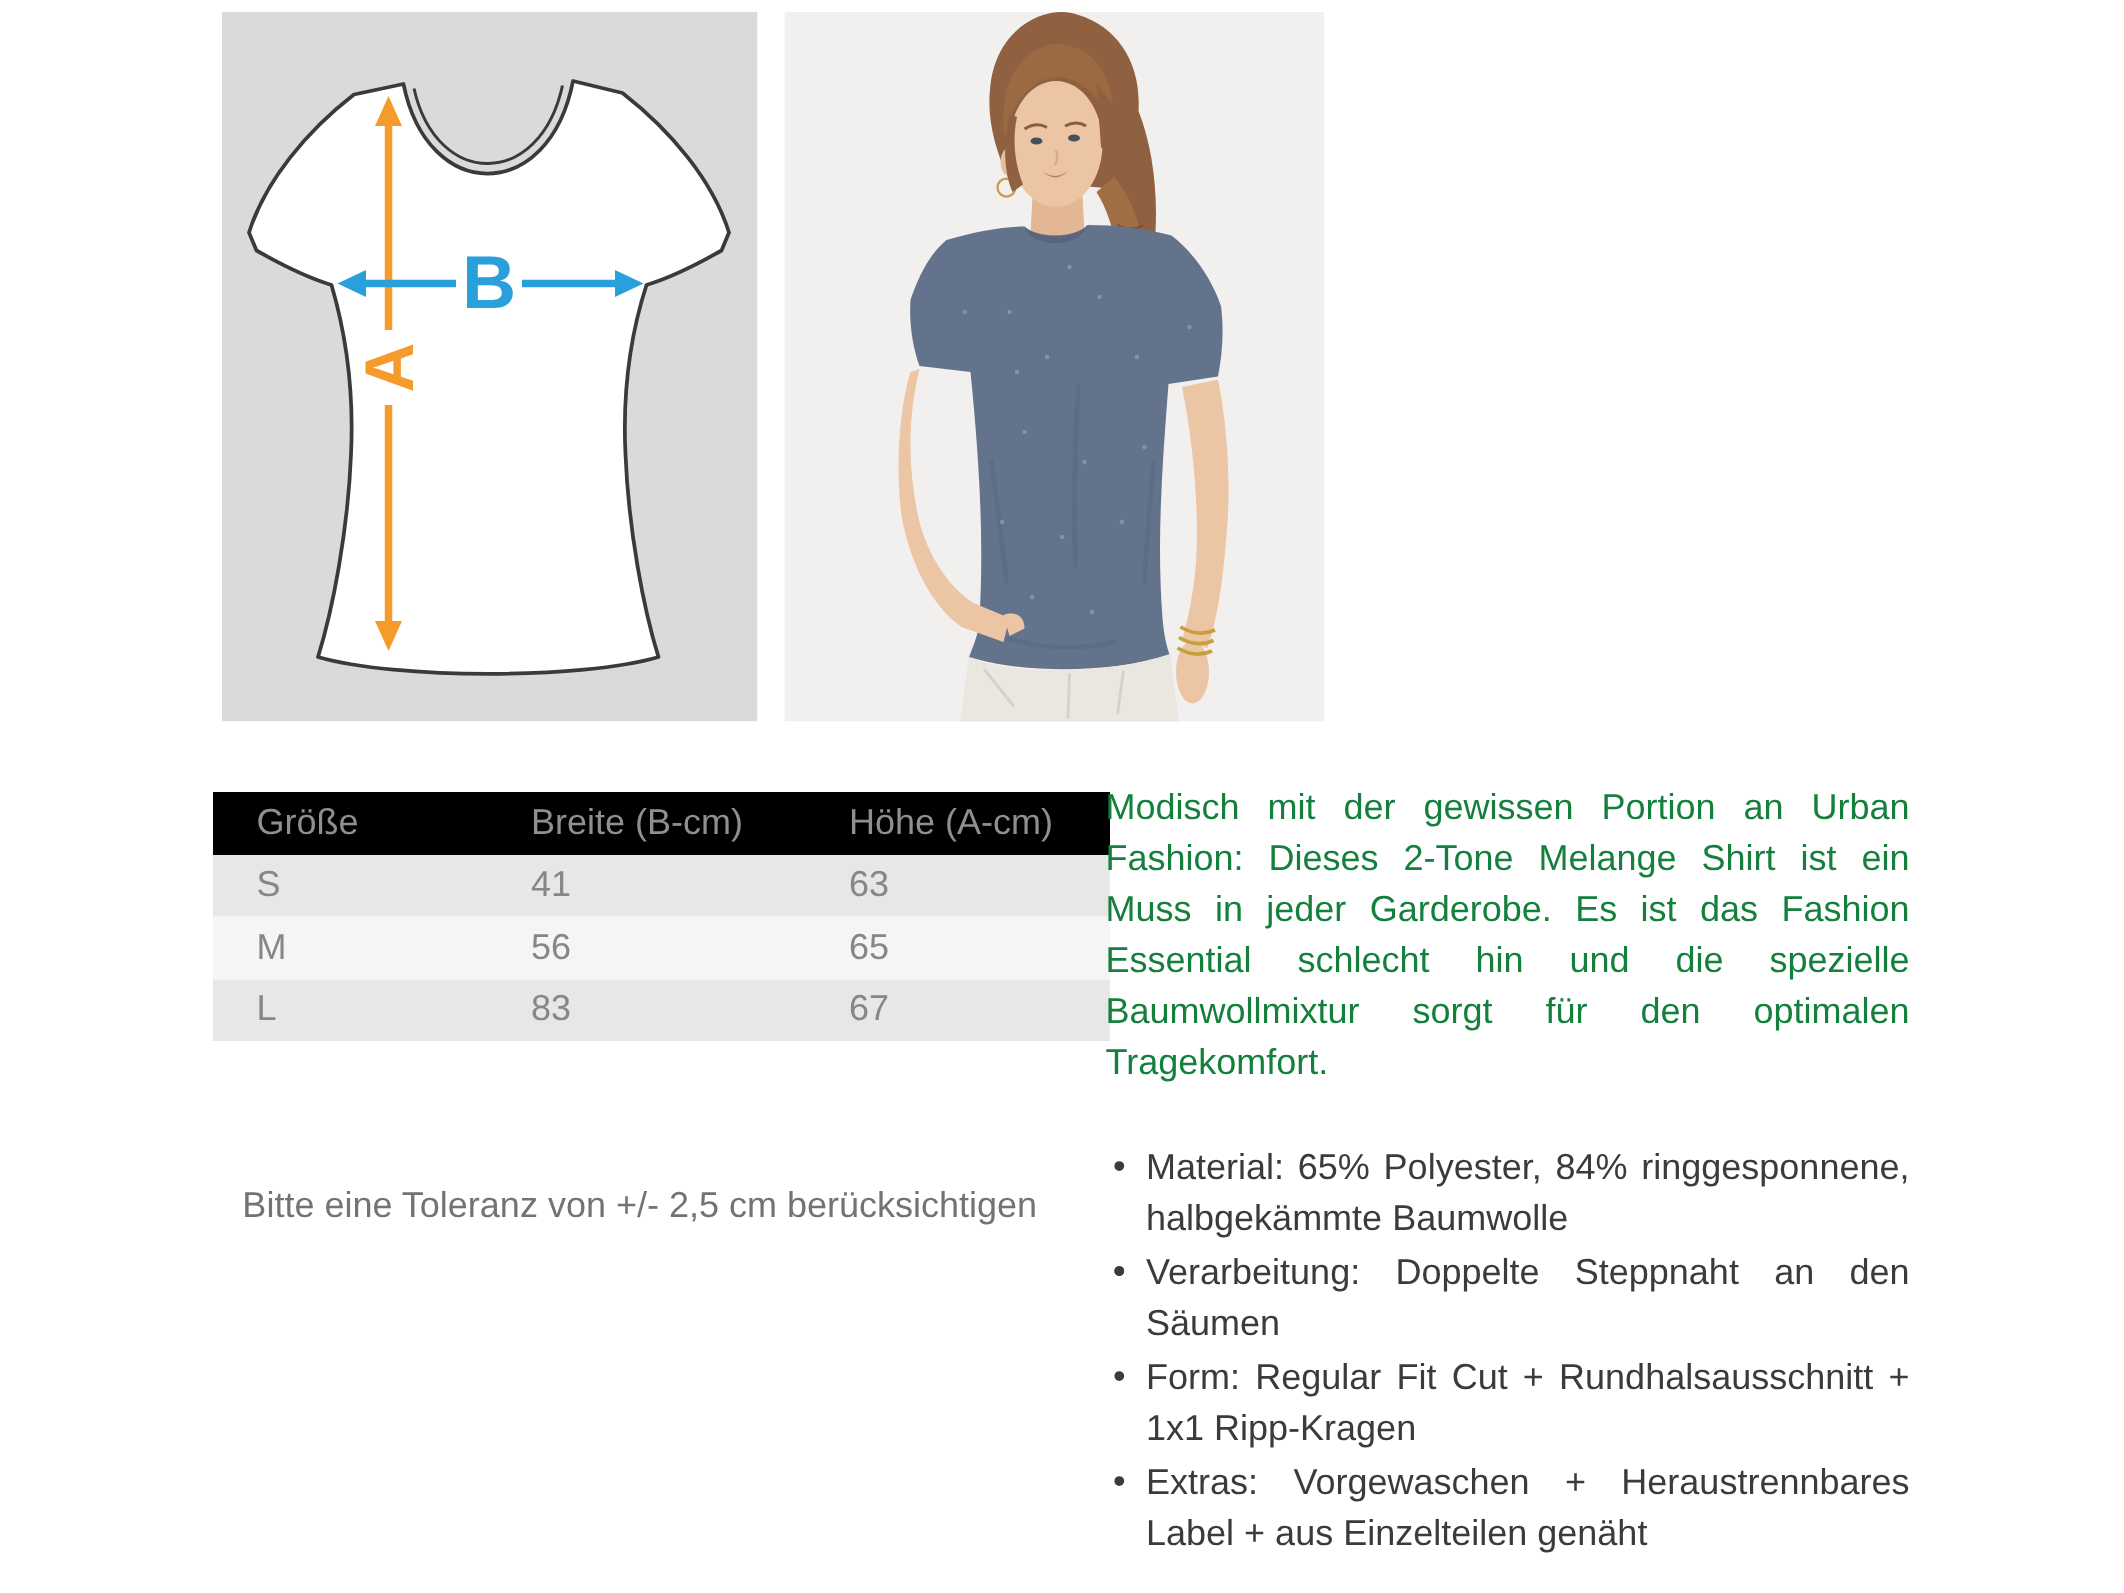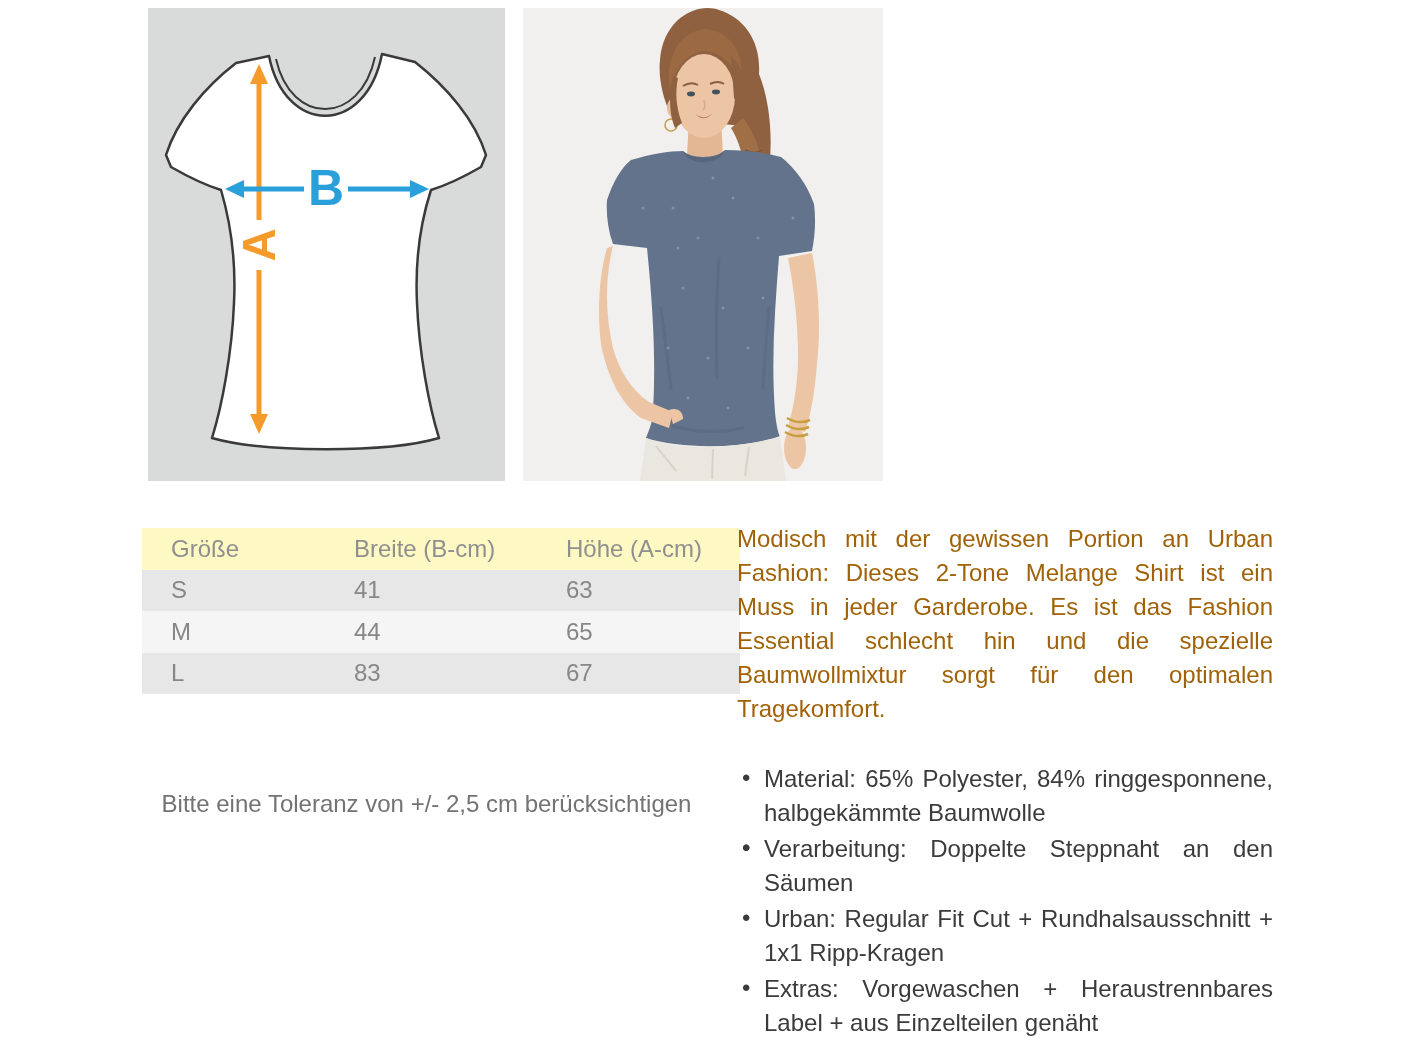--- a/index.html
+++ b/index.html
@@ -19,33 +19,33 @@
     border-collapse:collapse;table-layout:fixed;
   }
   .size-table th,.size-table td{
     height:41.5px;font-size:24px;font-weight:400;text-align:left;vertical-align:middle;padding:0;
   }
   .size-table th{color:#8f8f8f;}
   .size-table td{color:#878787;}
   .size-table .c1{width:183px;padding-left:29px;}
   .size-table .c2{width:212px;}
   .size-table .c3{width:174px;margin-top:45px;}
-  .size-table thead tr{background:#fef9c3;}
+  .size-table thead tr{background:#000000;}
   .size-table tbody tr:nth-child(odd){background:#e7e7e7;}
   .size-table tbody tr:nth-child(even){background:#f5f5f5;}
 
   .tolerance-note{
     position:absolute;left:142px;top:790px;width:569px;margin:0;
     font-size:24px;line-height:28px;color:#737373;text-align:center;white-space:nowrap;
   }
 
   
   .description-col{position:absolute;left:737px;top:522px;width:536px;}
   .description-intro{
-    margin:0;font-size:24px;line-height:34px;color:#a16207;text-align:justify;
+    margin:0;font-size:24px;line-height:34px;color:#15803d;text-align:justify;
   }
   .feature-list{margin:36px 0 0 0;padding:0;list-style:none;}
   .feature-list li{
     position:relative;padding-left:27px;margin:0 0 2px 0;
     font-size:24px;line-height:34px;color:#3b3b3b;text-align:justify;
   }
   .feature-list .bullet{position:absolute;left:5px;top:-1px;color:#3b3b3b;}
 </style>
 </head>
 <body>
@@ -220,21 +220,21 @@
       </tr>
     </thead>
     <tbody>
       <tr>
         <td class="c1">S</td>
         <td class="c2">41</td>
         <td class="c3">63</td>
       </tr>
       <tr>
         <td class="c1">M</td>
-        <td class="c2">44</td>
+        <td class="c2">56</td>
         <td class="c3">65</td>
       </tr>
       <tr>
         <td class="c1">L</td>
         <td class="c2">83</td>
         <td class="c3">67</td>
       </tr>
     </tbody>
   </table>
 
@@ -249,21 +249,21 @@
       </li>
       <li>
         <span class="bullet">•</span>
       </li>
       <li>
         <span class="bullet">•</span>
         <span>Verarbeitung: Doppelte Steppnaht an den Säumen</span>
       </li>
       <li>
         <span class="bullet">•</span>
-        <span>Urban: Regular Fit Cut + Rundhalsausschnitt + 1x1 Ripp-Kragen</span>
+        <span>Form: Regular Fit Cut + Rundhalsausschnitt + 1x1 Ripp-Kragen</span>
       </li>
       <li>
         <span class="bullet">•</span>
         <span>Extras: Vorgewaschen + Heraustrennbares Label + aus Einzelteilen genäht</span>
       </li>
 
     </ul>
   </div>
 
 </div>

